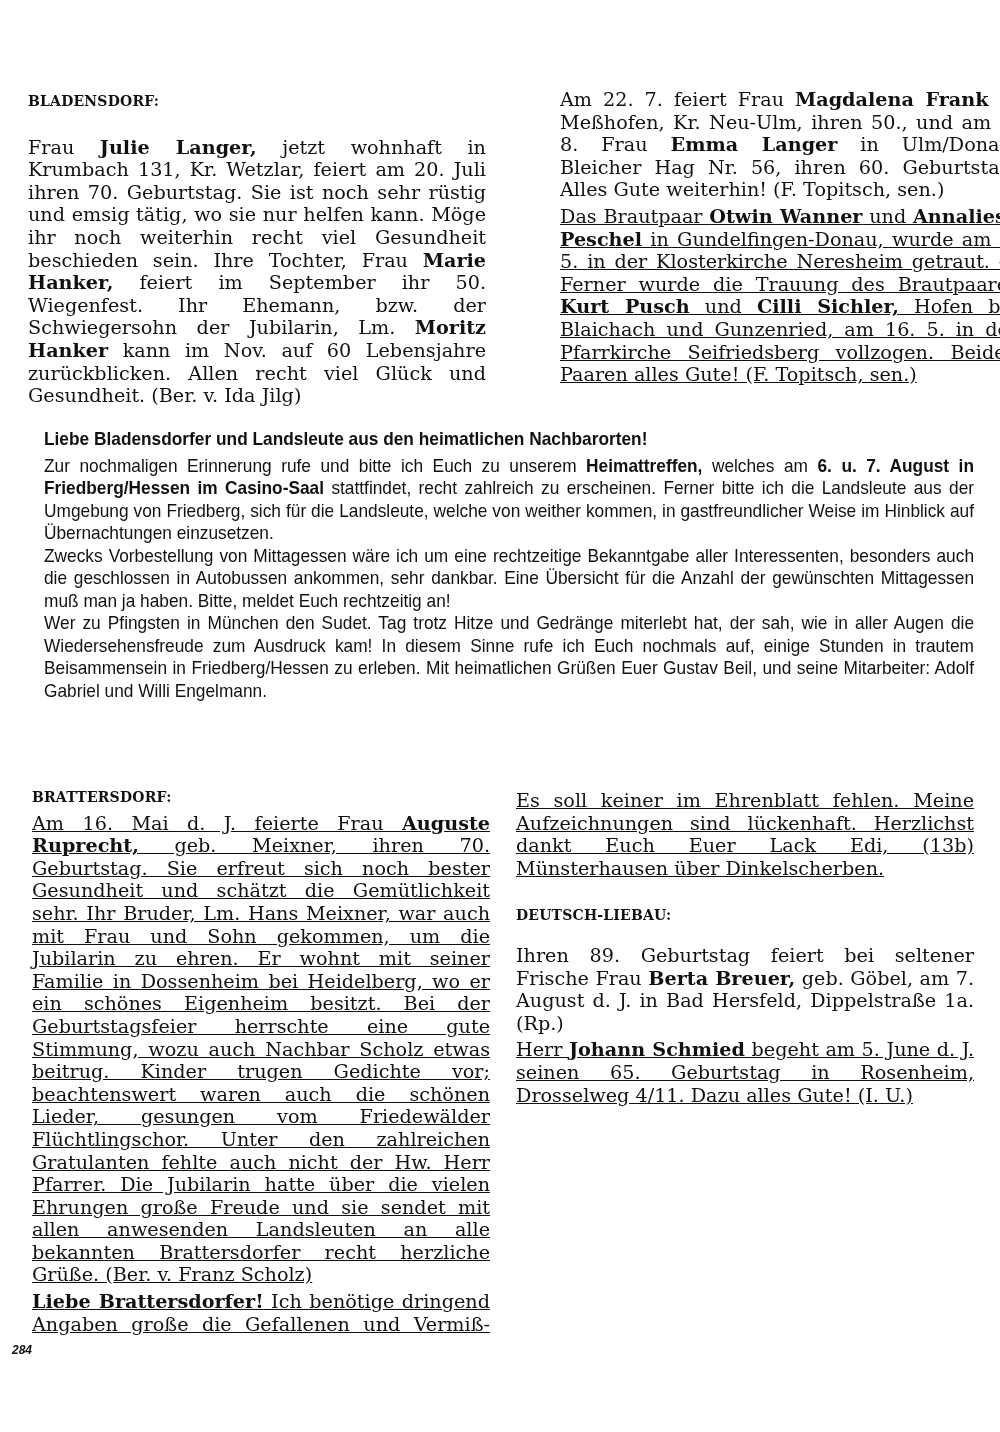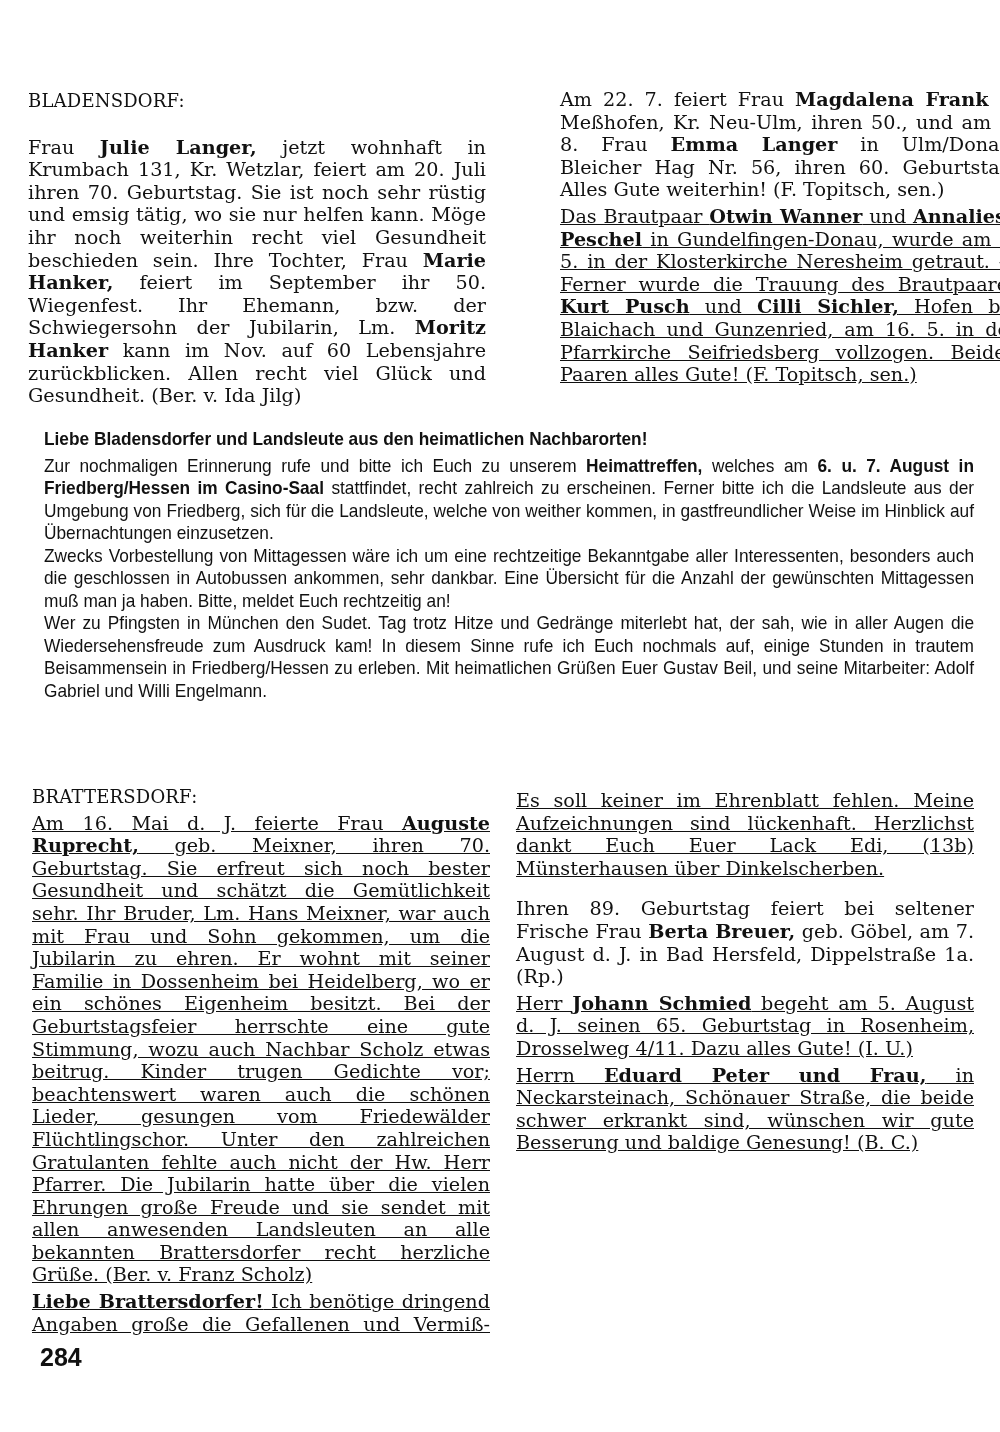--- a/index.html
+++ b/index.html
@@ -1,34 +1,34 @@
 <!DOCTYPE html>
 <html><head>
 <meta charset="utf-8">
 <style>
   html, body { margin: 0; padding: 0; background: #ffffff; }
   body { width: 1000px; height: 1432px; position: relative; overflow: hidden;
          font-family: "DejaVu Serif", "Liberation Serif", serif; color: #111; }
   .col { position: absolute; font-size: 19.2px; line-height: 22.6px; }
   .col p { margin: 0; text-align: justify; }
-  .head { font-weight: normal; font-size: 18px; letter-spacing: 0.2px; }
+  .head { font-weight: bold; font-size: 14px; letter-spacing: 0.2px; }
   b { font-weight: bold; }
   #left-top { left: 28px; top: 90px; width: 458px; }
   #right-top { left: 516px; top: 89px; width: 458px; margin-left: 44px; }
   #notice { left: 44px; top: 428px; width: 930px; font-family: "Liberation Sans", sans-serif;
             font-size: 18.6px; line-height: 22.5px; transform: scaleX(0.93); transform-origin: left top; }
   #notice p { text-align: justify; width: 1000px; }
   #notice .nhead { font-weight: bold; margin-bottom: 4px; }
   #left-bottom { left: 32px; top: 786px; width: 458px; }
   #right-bottom { left: 516px; top: 786px; width: 458px; }
   .gap-s { margin-top: 4px !important; text-decoration: underline; }
   .gap-m { margin-top: 18px !important; }
   .gap-l { margin-top: 24px !important; }
-  #page-number { position: absolute; left: 40px; top: 1343px; font-family: "Liberation Sans", sans-serif;
-                 font-weight: bold; font-size: 25px; }
+  #page-number { position: absolute; left: 12px; top: 1343px; font-family: "Liberation Sans", sans-serif;
+                 font-weight: bold; font-size: 12px; font-style: italic; }
 </style>
 </head>
 <body>
 
 <div class="col" id="left-top">
   <p class="head">BLADENSDORF:</p>
   <p class="gap-l"><span>Frau </span><b>Julie Langer,</b><span> jetzt wohnhaft in Krumbach 131, Kr. Wetzlar, feiert am 20. Juli ihren 70. Geburtstag. Sie ist noch sehr rüstig und emsig tätig, wo sie nur helfen kann. Möge ihr noch weiterhin recht viel Gesundheit beschieden sein. Ihre Tochter, Frau </span><b>Marie Hanker,</b><span> feiert im September ihr 50. Wiegenfest. Ihr Ehemann, bzw. der Schwiegersohn der Jubilarin, Lm. </span><b>Moritz Hanker</b><span> kann im Nov. auf 60 Lebensjahre zurückblicken. Allen recht viel Glück und Gesundheit. (Ber. v. Ida Jilg)</span></p>
 </div>
 
 <div class="col" id="right-top">
@@ -44,18 +44,18 @@
 </div>
 
 <div class="col" id="left-bottom">
   <p class="head">BRATTERSDORF:</p>
   <p class="gap-s" style="margin-top:10px"><span>Am 16. Mai d. J. feierte Frau </span><b>Auguste Ruprecht,</b><span> geb. Meixner, ihren 70. Geburtstag. Sie erfreut sich noch bester Gesundheit und schätzt die Gemütlichkeit sehr. Ihr Bruder, Lm. Hans Meixner, war auch mit Frau und Sohn gekommen, um die Jubilarin zu ehren. Er wohnt mit seiner Familie in Dossenheim bei Heidelberg, wo er ein schönes Eigenheim besitzt. Bei der Geburtstagsfeier herrschte eine gute Stimmung, wozu auch Nachbar Scholz etwas beitrug. Kinder trugen Gedichte vor; beachtenswert waren auch die schönen Lieder, gesungen vom Friedewälder Flüchtlingschor. Unter den zahlreichen Gratulanten fehlte auch nicht der Hw. Herr Pfarrer. Die Jubilarin hatte über die vielen Ehrungen große Freude und sie sendet mit allen anwesenden Landsleuten an alle bekannten Brattersdorfer recht herzliche Grüße. (Ber. v. Franz Scholz)</span></p>
   <p class="gap-s" id="split-para" style="text-align-last: justify;"><b>Liebe Brattersdorfer!</b><span> Ich benötige dringend Angaben große die Gefallenen und Vermiß-</span></p>
 </div>
 
 <div class="col" id="right-bottom">
   <p class="gap-s"><span>Es soll keiner im Ehrenblatt fehlen. Meine Aufzeichnungen sind lückenhaft. Herzlichst dankt Euch Euer Lack Edi, (13b) Münsterhausen über Dinkelscherben.</span></p>
+  <p class="head gap-l">DEUTSCH-LIEBAU:</p>
   <p class="gap-m"><span>Ihren 89. Geburtstag feiert bei seltener Frische Frau </span><b>Berta Breuer,</b><span> geb. Göbel, am 7. August d. J. in Bad Hersfeld, Dippelstraße 1a. (Rp.)</span></p>
-  <p class="gap-s"><span>Herr </span><b>Johann Schmied</b><span> begeht am 5. August d. J. seinen 65. Geburtstag in Rosenheim, Drosselweg 4/11. Dazu alles Gute! (I. U.)</span></p>
-  <p class="gap-s"><span>Herrn </span><b>Eduard Peter und Frau,</b><span> in Neckarsteinach, Schönauer Straße, die beide schwer erkrankt sind, wünschen wir gute Besserung und baldige Genesung! (B. C.)</span></p>
+  <p class="gap-s"><span>Herr </span><b>Johann Schmied</b><span> begeht am 5. June d. J. seinen 65. Geburtstag in Rosenheim, Drosselweg 4/11. Dazu alles Gute! (I. U.)</span></p>
 </div>
 
 <div id="page-number">284</div>
 
 </body></html>

